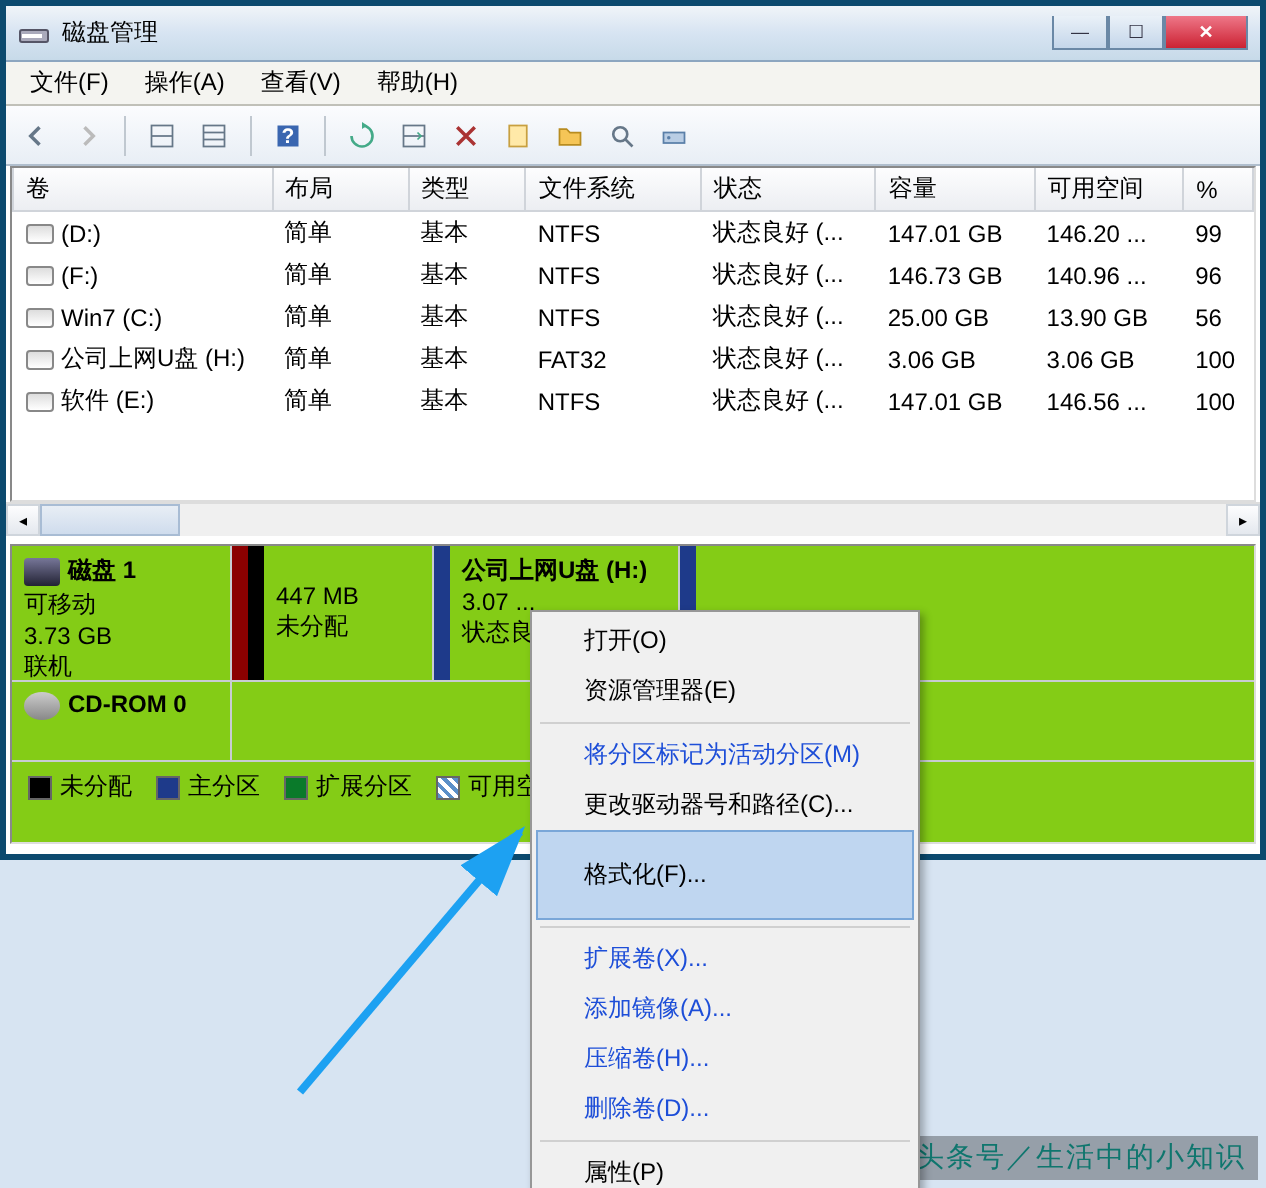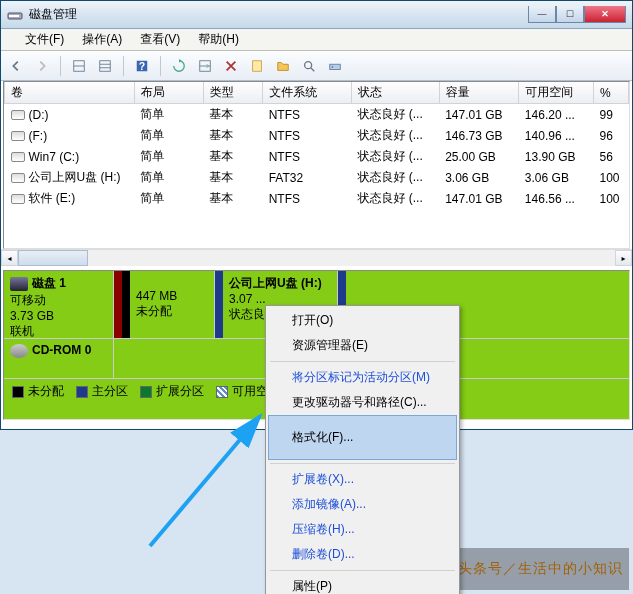--- a/index.html
+++ b/index.html
@@ -1,24 +1,24 @@
 <!DOCTYPE html>
 <html><head>
 <meta charset="utf-8">
 <style>
   * { box-sizing: border-box; margin: 0; padding: 0; font-family: "Microsoft YaHei", "SimSun", Tahoma, sans-serif; font-size: 12px; }
   body { background: #d7e4f2; width: 633px; height: 594px; overflow: hidden; position: relative; }
-  .window { background: #fff; border: 1px solid #0c4a6e; width: 633px; height: 430px; position: relative; }
+  .window { background: #fff; border: 3px solid #0c4a6e; width: 633px; height: 430px; position: relative; }
   .titlebar { height: 28px; background: linear-gradient(#f0f4f8,#d7e4f2,#c7dae9); display: flex; align-items: center; padding: 0 6px; border-bottom: 1px solid #8ca6c0; }
   .titlebar .icon { width:16px; height:16px; margin-right:6px; display:inline-flex; align-items:center; justify-content:center;}
   .titlebar .title { flex:1; font-weight:normal; }
   .winbtns { display:flex; gap:0; }
   .winbtn { width:28px; height:17px; border:1px solid #6a88a6; border-top:0; display:flex; align-items:center; justify-content:center; background:linear-gradient(#eaf1f8,#c4d6ea); font-size:9px; color:#334; }
   .winbtn.close { background:linear-gradient(#e78,#c23); color:#fff; width:42px; font-weight:bold; }
-  .menubar { height:22px; background:#f4f4f0; border-bottom:1px solid #c0c0b8; display:flex; align-items:center; padding:0 16px; gap:2px; }
+  .menubar { height:22px; background:#f4f4f0; border-bottom:1px solid #c0c0b8; display:flex; align-items:center; padding:0 4px; gap:2px; }
   .menuitem { padding:2px 8px; }
   .toolbar { height:30px; background:linear-gradient(#fbfcfe,#e8eef5); border-bottom:1px solid #b0becd; display:flex; align-items:center; padding:0 4px; gap:4px; }
   .tbtn { width:22px; height:22px; border:1px solid transparent; display:flex; align-items:center; justify-content:center; color:#556; }
   .tbtn svg { width:14px; height:14px; }
   .tsep { width:1px; height:20px; background:#c0c8d0; margin:0 3px; }
 
   .upper { height:168px; overflow:hidden; border:1px inset #ddd; margin:0 2px; background:#fff; }
   .table { width:100%; border-collapse:collapse; }
   .table th { background:linear-gradient(#fdfdfe,#eceef2); border:1px solid #d0d4da; border-top:0; font-weight:normal; text-align:left; padding:2px 6px; height:20px; }
   .table td { padding:2px 6px; height:18px; white-space:nowrap; overflow:hidden; }
@@ -45,21 +45,21 @@
 
   .ctxmenu { position:absolute; left:265px; top:305px; width:195px; background:#f0f0f0; border:1px solid #979797; box-shadow:2px 2px 4px rgba(0,0,0,.3); padding:2px; z-index:100; }
   .ctxmenu .mi { padding:4px 24px; white-space:nowrap; }
   .ctxmenu .mi.disabled { color:#1d4ed8; }
   .ctxmenu .mi.highlight { background:#bfd6f0; border:1px solid #7aa7d8; padding:13px 23px; }
   .ctxmenu .msep { height:1px; background:#d0d0d0; margin:3px 2px; }
 
   .arrow { position:absolute; left:140px; top:336px; z-index:101; pointer-events:none; }
 
   .bgcontent { position:absolute; left:0; top:430px; right:0; bottom:0; background:#d7e4f2; }
-  .watermark { position:absolute; right:4px; bottom:4px; color:#a16207; background:rgba(0,0,0,.3); padding:12px 6px; font-size:14px; letter-spacing:1px; }
+  .watermark { position:absolute; right:4px; bottom:4px; color:#0f766e; background:rgba(0,0,0,.3); padding:2px 6px; font-size:14px; letter-spacing:1px; }
 </style>
 </head>
 <body>
 
 <div class="window">
   <div class="titlebar">
     <span class="icon">
       <svg viewBox="0 0 16 16">
           <rect x="1" y="6" width="14" height="6" rx="1" fill="#aab" stroke="#556"></rect>
           <rect x="2" y="8" width="10" height="2" fill="#fff"></rect>

